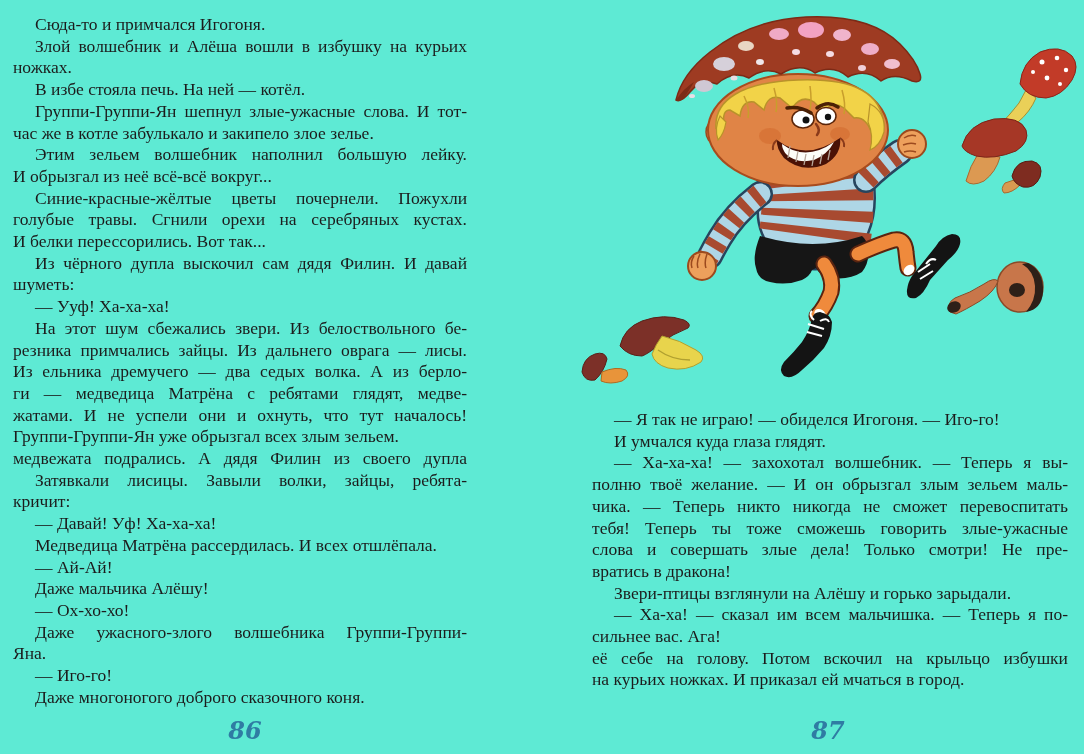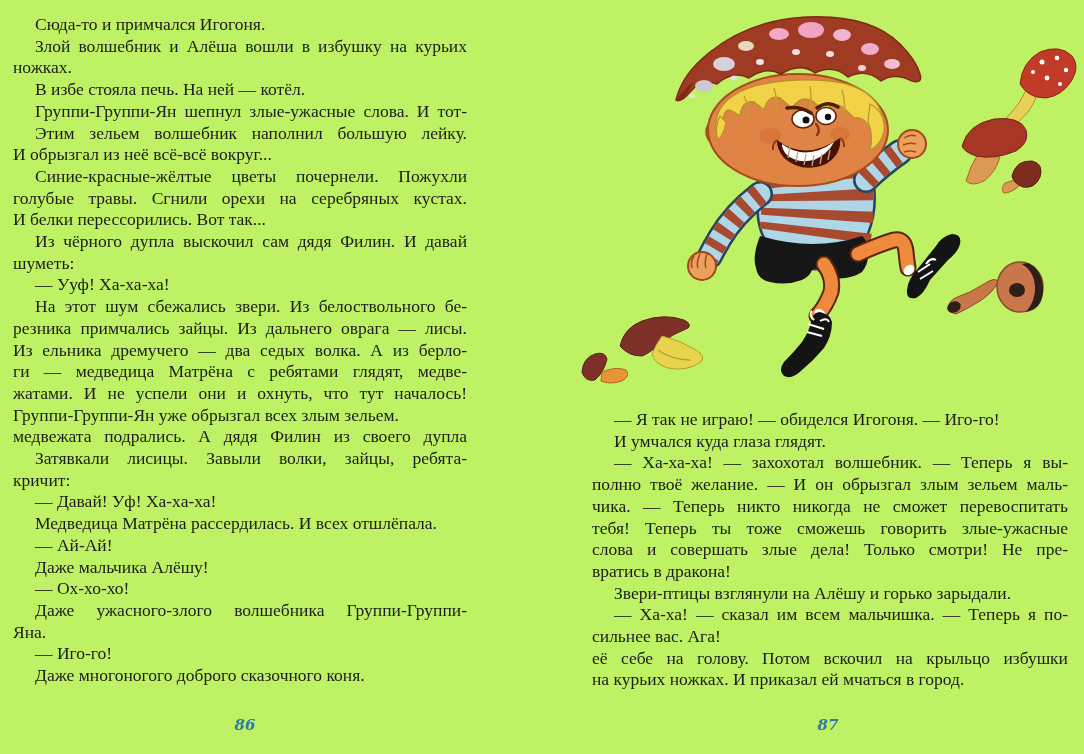--- a/index.html
+++ b/index.html
@@ -1,28 +1,28 @@
 <!DOCTYPE html>
 <html><head>
 <meta charset="utf-8">
 <title>Book spread</title>
 <style>
   html,body{margin:0;padding:0;background:#ffffff;}
-  .book{position:relative;width:1084px;height:754px;background:#bef264;overflow:hidden;
+  .book{position:relative;width:1084px;height:754px;background:#5eead4;overflow:hidden;
         font-family:"Liberation Serif", serif;color:#1c1c1c;}
   .col{position:absolute;top:14px;font-size:17.5px;line-height:21.7px;}
   .col-left{left:13px;width:454px;}
   .col-right{top:403px;left:592px;width:476px;margin-top:6px;}
   .para{margin:0;}
   .line{text-align:left;}
   .line.just{text-align:justify;text-align-last:justify;-moz-text-align-last:justify;text-justify:inter-word;}
   .line.indent{text-indent:22px;}
   .pagenum{position:absolute;top:716px;width:44px;text-align:center;
            font-family:"DejaVu Serif", serif;font-style:italic;font-weight:bold;
-           font-size:15px;}
+           font-size:24px;}
   .pagenum-left{left:223px;}
   .pagenum-right{left:806px;}
   .illo{position:absolute;left:574px;top:4px;width:510px;height:398px;}
 </style>
 </head>
 <body>
 
 <div class="book">
 
   <div class="col col-left" id="left-col">
@@ -31,20 +31,21 @@
       </div>
       <div class="para">
         <div class="line indent just">Злой волшебник и Алёша вошли в избушку на курьих</div>
         <div class="line">ножках.</div>
       </div>
       <div class="para">
         <div class="line indent">В избе стояла печь. На ней — котёл.</div>
       </div>
       <div class="para">
         <div class="line indent just">Группи-Группи-Ян шепнул злые-ужасные слова. И тот-</div>
+        <div class="line">час же в котле забулькало и закипело злое зелье.</div>
       </div>
       <div class="para">
         <div class="line indent just">Этим зельем волшебник наполнил большую лейку.</div>
         <div class="line">И обрызгал из неё всё-всё вокруг...</div>
       </div>
       <div class="para">
         <div class="line indent just">Синие-красные-жёлтые цветы почернели. Пожухли</div>
         <div class="line just">голубые травы. Сгнили орехи на серебряных кустах.</div>
         <div class="line">И белки перессорились. Вот так...</div>
       </div>

